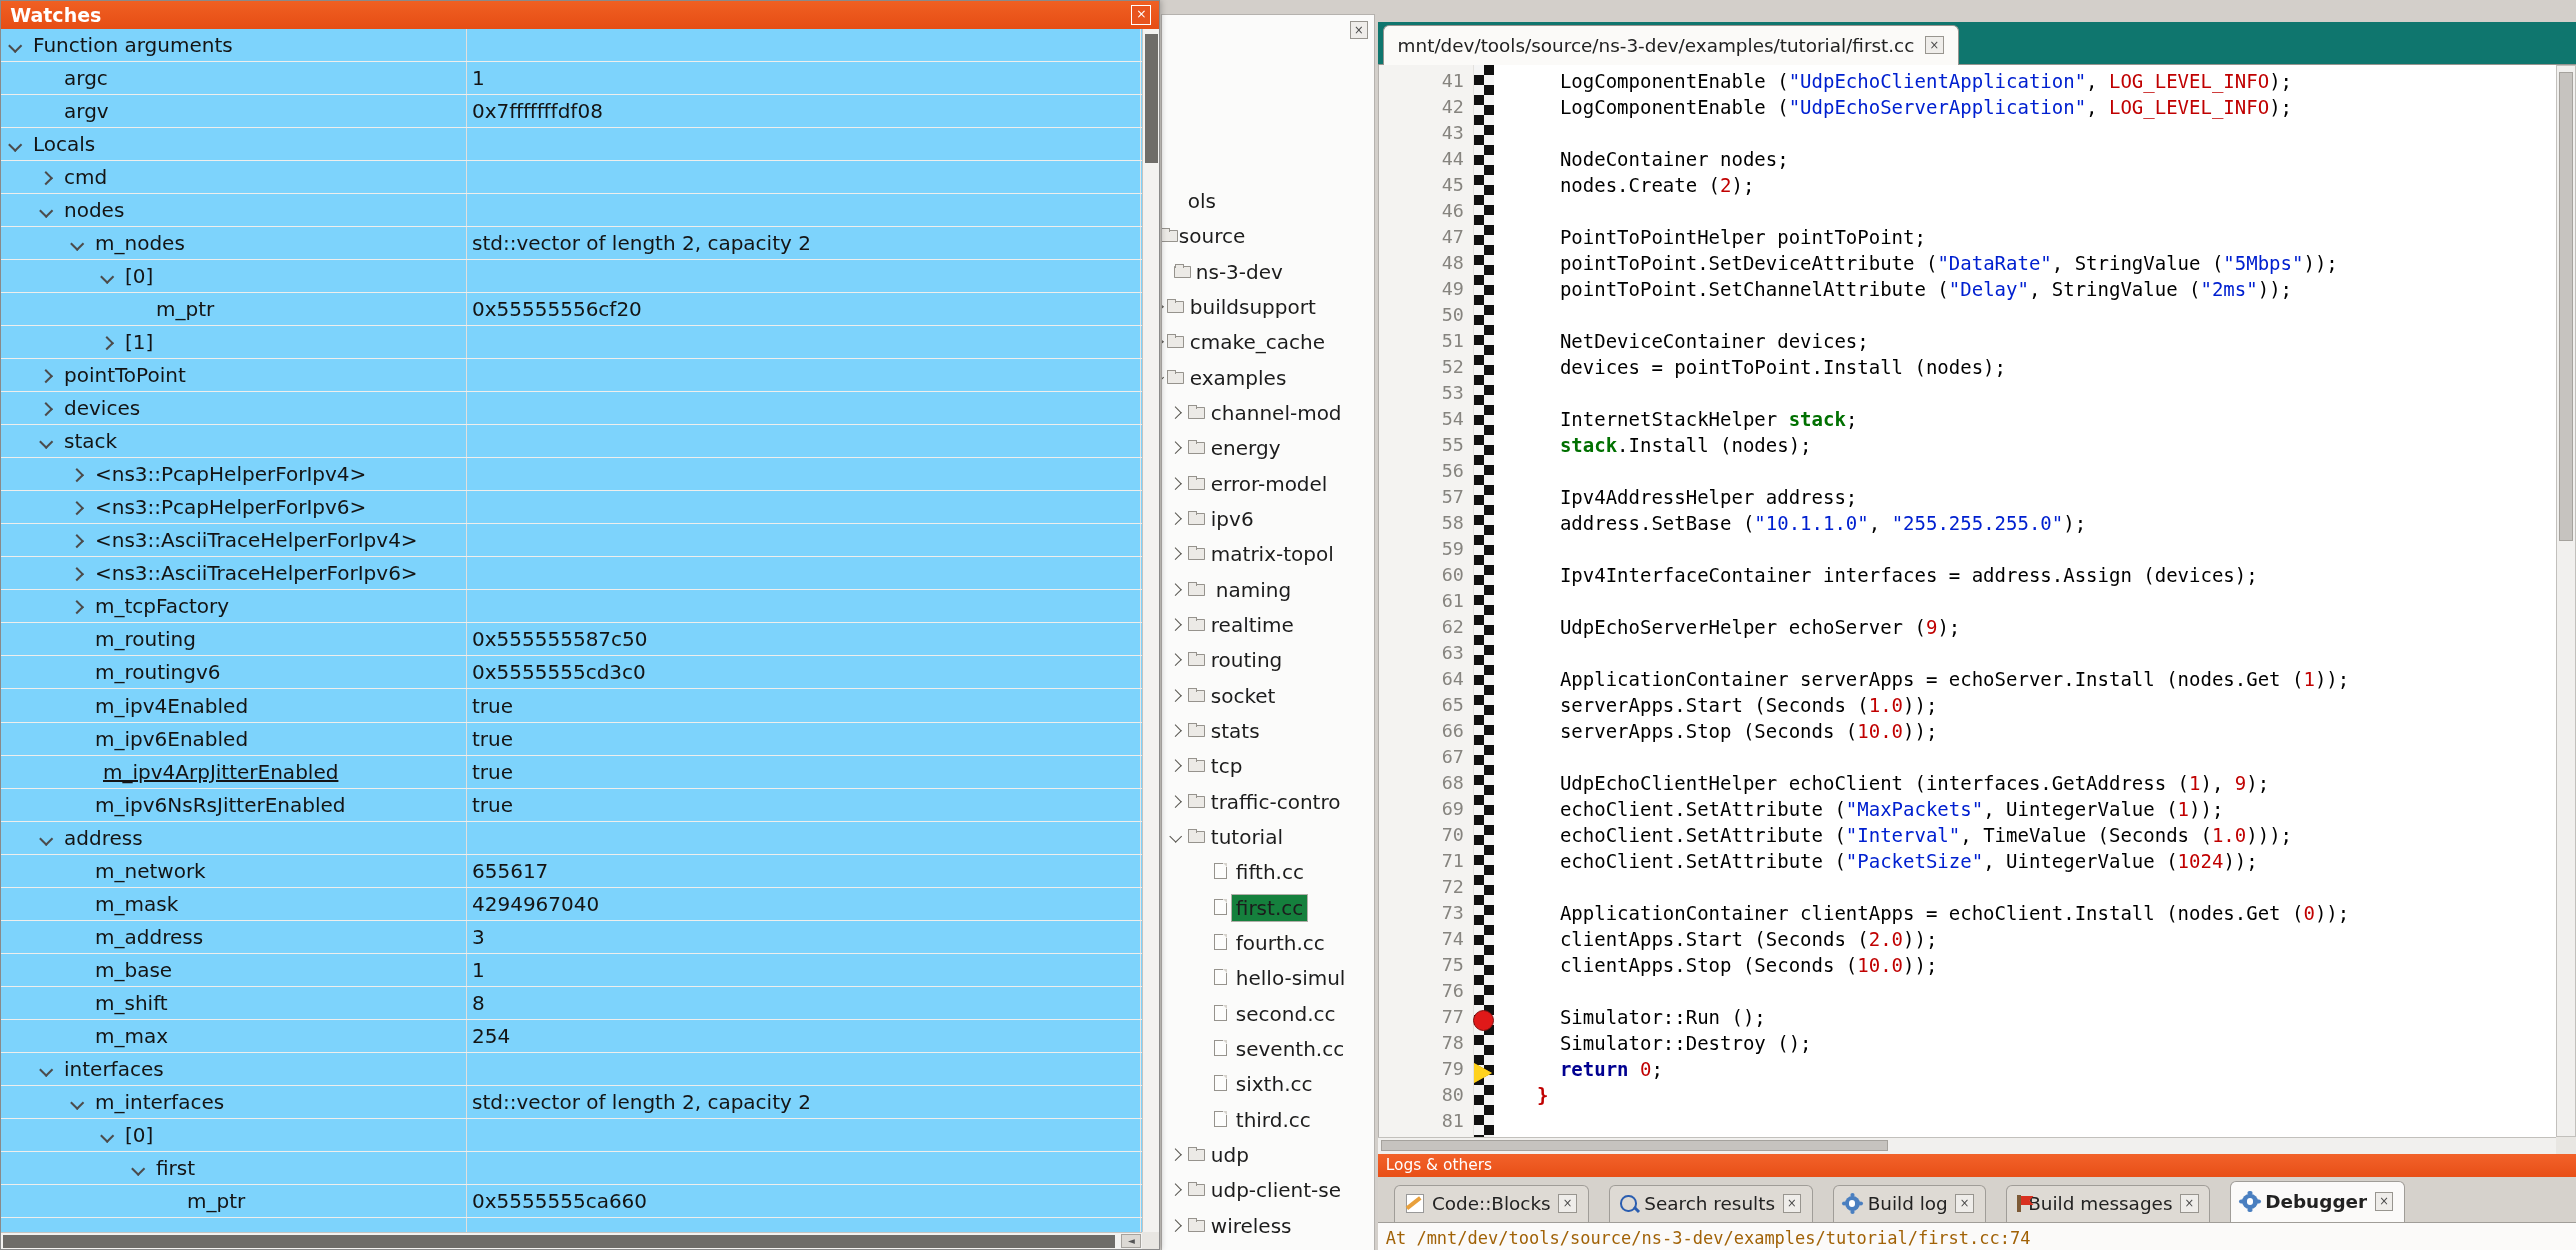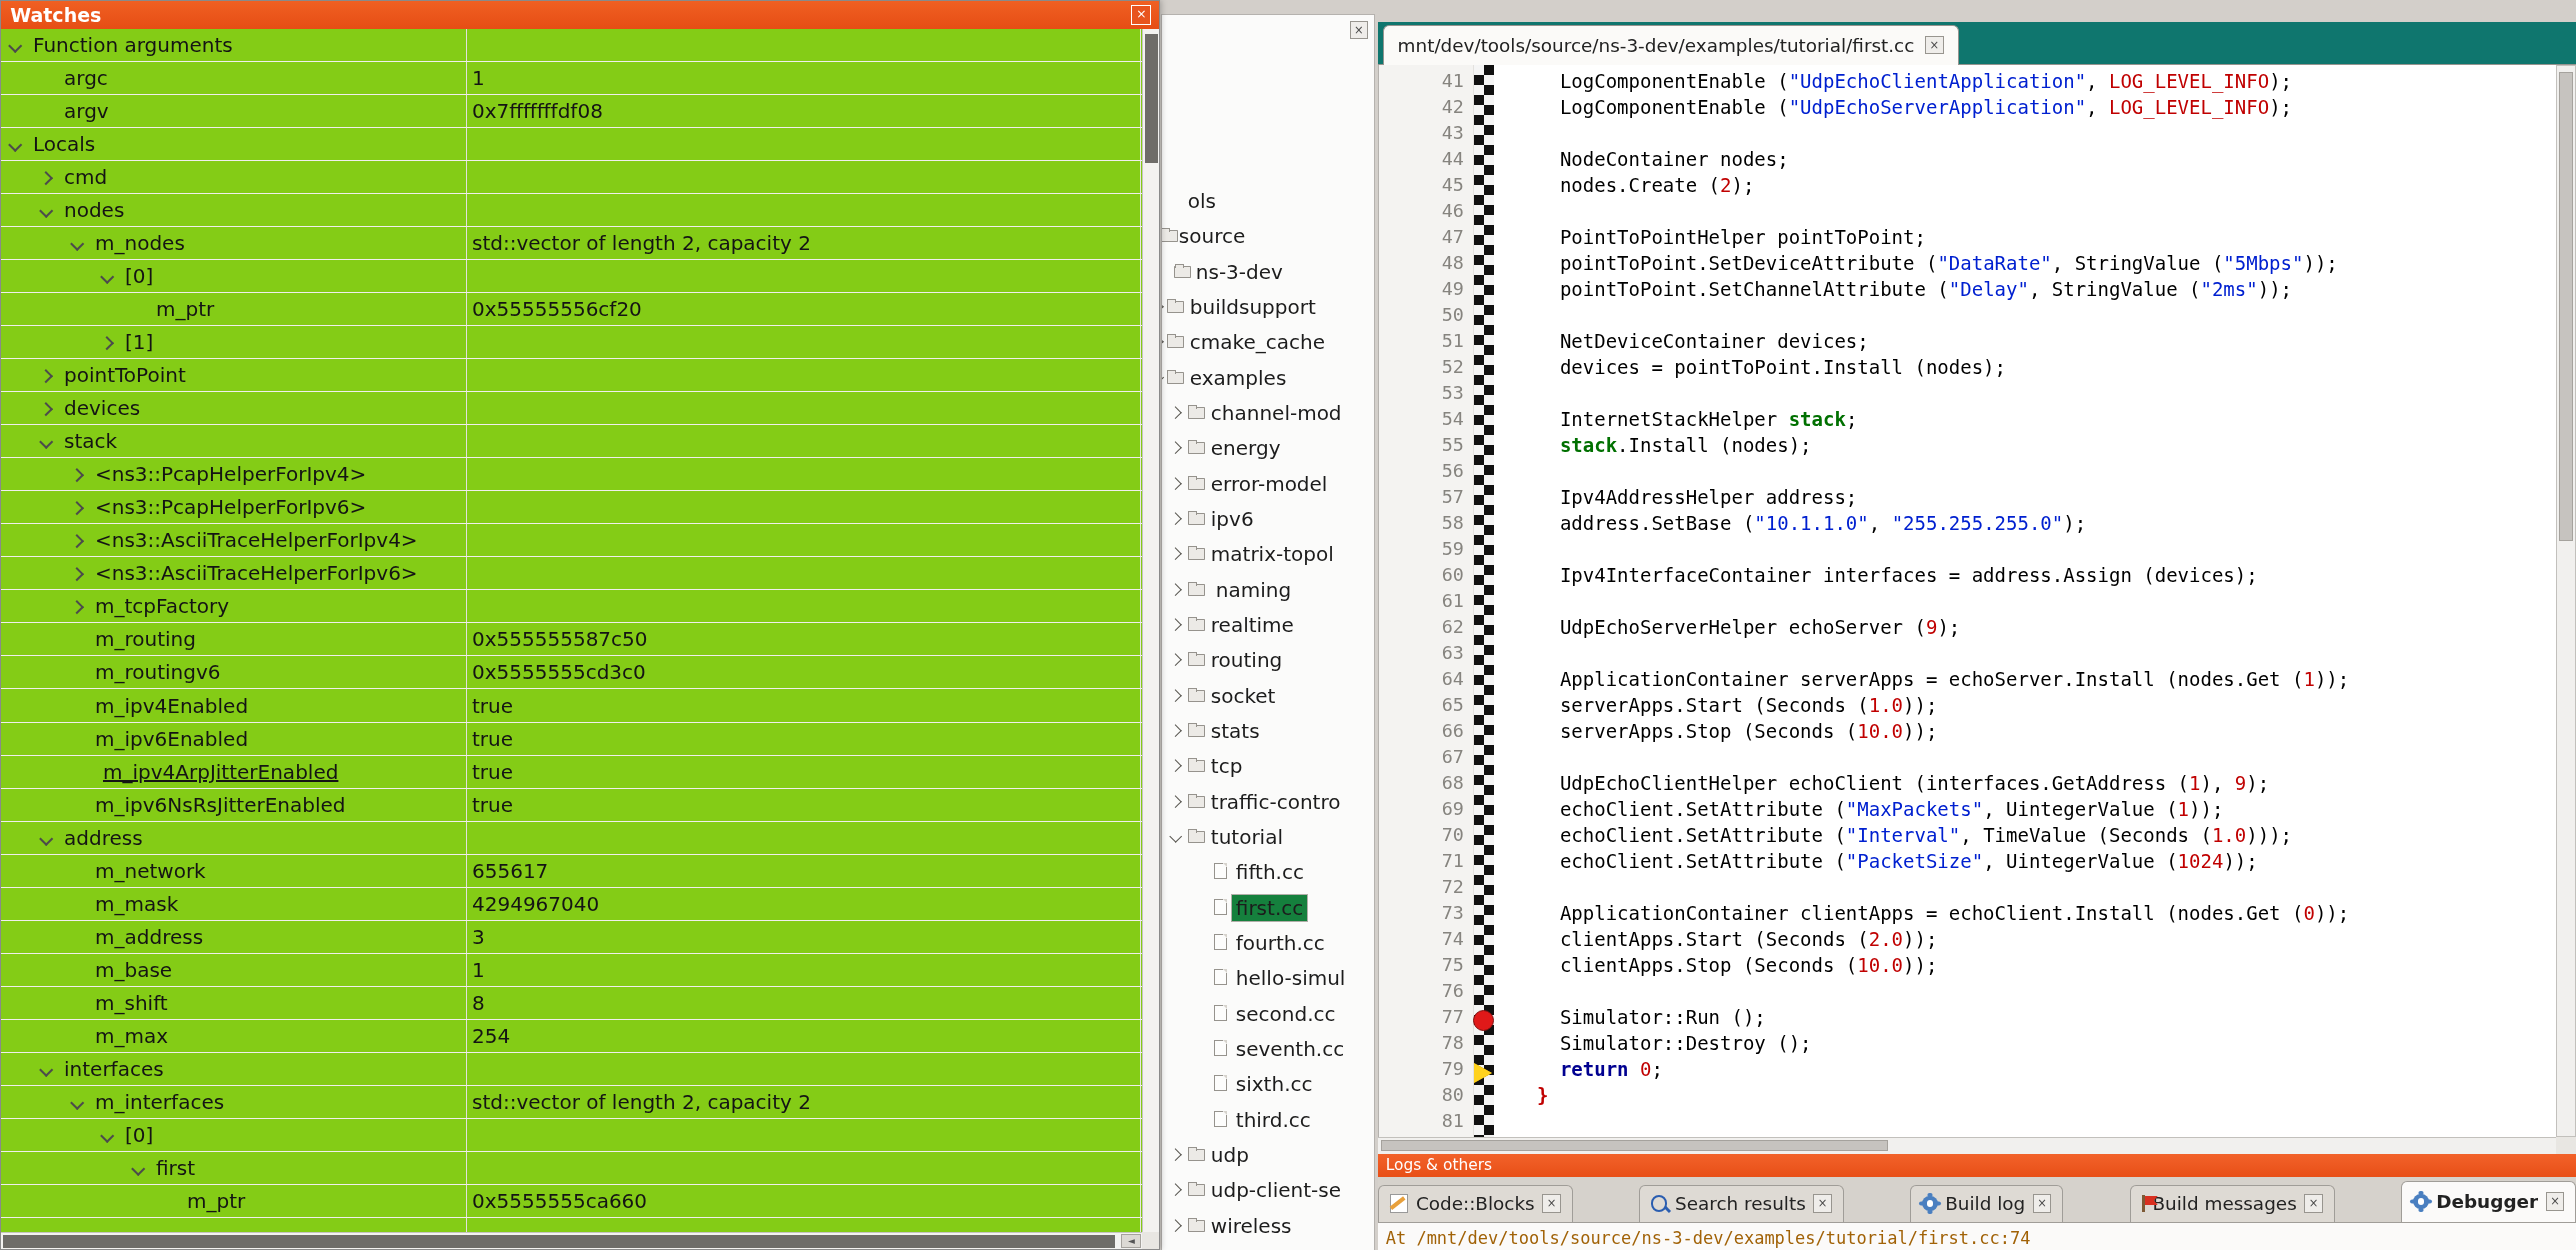--- a/index.html
+++ b/index.html
@@ -7,21 +7,21 @@
        font-family:"DejaVu Sans",sans-serif;color:#111;}
   #root{position:absolute;inset:0;}
 
   
   #watches{position:absolute;left:0;top:0;width:1160px;height:1250px;background:#fff;
            border:0.8px solid #8a8a8a;box-sizing:border-box;z-index:30;box-shadow:2.3px 0 6.1px rgba(0,0,0,.25);}
   .w-titlebar{position:absolute;left:0;top:0;right:0;height:28px;background:linear-gradient(#f06022,#e64d14);}
   .w-title{position:absolute;left:9.2px;top:0;line-height:28px;color:#fff;font-weight:bold;font-size:19px;}
   .w-close{position:absolute;right:7.7px;top:3.8px;width:20px;height:20px;background:#e8541e;border:1.5px solid #fff;
            box-sizing:border-box;color:#fff;font-size:12.3px;line-height:16px;text-align:center;}
-  #watch-rows{position:absolute;left:0;top:28px;right:17px;bottom:17px;overflow:hidden;background:#84cc16;}
+  #watch-rows{position:absolute;left:0;top:28px;right:17px;bottom:17px;overflow:hidden;background:#7dd3fc;}
   .w-colsep{position:absolute;left:465px;top:0;bottom:0;width:0.8px;background:#e2e0dd;}
   .w-colsep2{position:absolute;left:1139px;top:0;bottom:0;width:0.8px;background:#e8e6e3;}
   .w-row{position:absolute;left:0;width:100%;height:33px;border-bottom:0.8px solid #efeeec;box-sizing:border-box;}
   .w-name{position:absolute;top:0;line-height:32px;font-size:20px;white-space:nowrap;color:#141414;}
   .w-val{position:absolute;left:471px;top:0;line-height:32px;font-size:20px;white-space:nowrap;color:#141414;}
   .chev{position:absolute;width:8.4px;height:8.4px;border-right:2.3px solid #4c4c4c;border-bottom:2.3px solid #4c4c4c;}
   .w-row .chev{top:11.5px;}
   .chev-open{transform:rotate(45deg);}
   .chev-closed{transform:rotate(-45deg);}
   .w-vsb{position:absolute;right:0;top:28px;width:17px;bottom:17px;background:#f3f2f0;border-left:0.8px solid #c6c4c0;box-sizing:border-box;}
@@ -81,21 +81,21 @@
   .e-vsb{position:absolute;right:0;top:43px;bottom:17px;width:20px;background:#f1f0ee;border:0.8px solid #c2c0bc;box-sizing:border-box;}
   .e-vthumb{position:absolute;left:2.3px;right:2.3px;top:6.1px;height:469px;background:#c6c3bf;border:0.8px solid #a5a29d;box-sizing:border-box;}
   .e-hsb{position:absolute;left:0;right:20px;bottom:0;height:17px;background:#f1f0ee;border-top:0.8px solid #c2c0bc;box-sizing:border-box;}
   .e-hthumb{position:absolute;left:3.1px;top:2.3px;bottom:2.3px;width:507px;background:#c6c3bf;border:0.8px solid #a5a29d;box-sizing:border-box;}
   .e-corner{position:absolute;right:0;bottom:0;width:20px;height:17px;background:#e8e6e2;}
 
   
   #logs{position:absolute;left:1378px;right:0;top:1154px;bottom:0;background:#d6d2cc;}
   .l-title{position:absolute;left:0;right:0;top:0;height:23px;background:linear-gradient(#f2622a,#e84f17);
         color:#fff;font-size:15.4px;line-height:23px;padding-left:7.7px;box-sizing:border-box;}
-  #log-tabs{position:absolute;left:0;right:0;top:24.6px;height:43px;display:flex;gap:10px;align-items:flex-end;justify-content:space-between;}
+  #log-tabs{position:absolute;left:16px;right:0;top:24.6px;height:43px;display:flex;gap:20px;align-items:flex-end;}
   .log-tab{height:37px;display:flex;align-items:center;gap:7.7px;padding:0 10.8px;background:#dedad4;
         border:0.8px solid #a09d98;border-bottom:none;border-radius:6.1px 6.1px 0 0;box-sizing:border-box;}
   .log-tab .tablabel{font-size:18.4px;color:#222;white-space:nowrap;}
   .log-tab.active{background:#fbfaf9;height:41px;}
   .log-tab.active .tablabel{font-weight:bold;}
   .l-content{position:absolute;left:0;right:0;top:68px;bottom:0;background:#fbfaf9;border-top:0.8px solid #a09d98;box-sizing:border-box;}
   .l-status{font-family:"DejaVu Sans Mono",monospace;font-size:17px;color:#a16207;padding:4.6px 0 0 7.7px;white-space:nowrap;}
   .tabicon{position:relative;display:inline-block;}
   .icon-cb{width:18.4px;height:18.4px;background:#fff;border:0.8px solid #999;box-sizing:border-box;}
   .icon-cb::after{content:"";position:absolute;left:1.5px;top:10.8px;width:17px;height:3.8px;background:#e8a03c;

